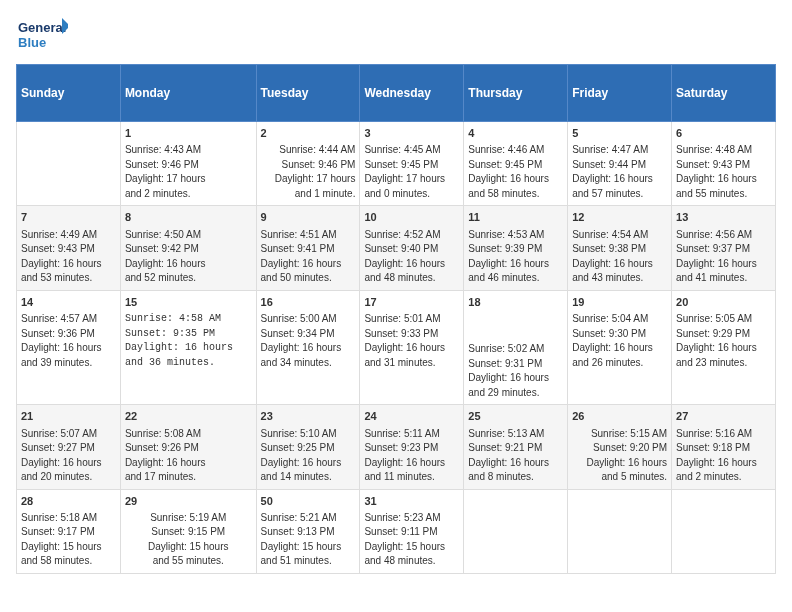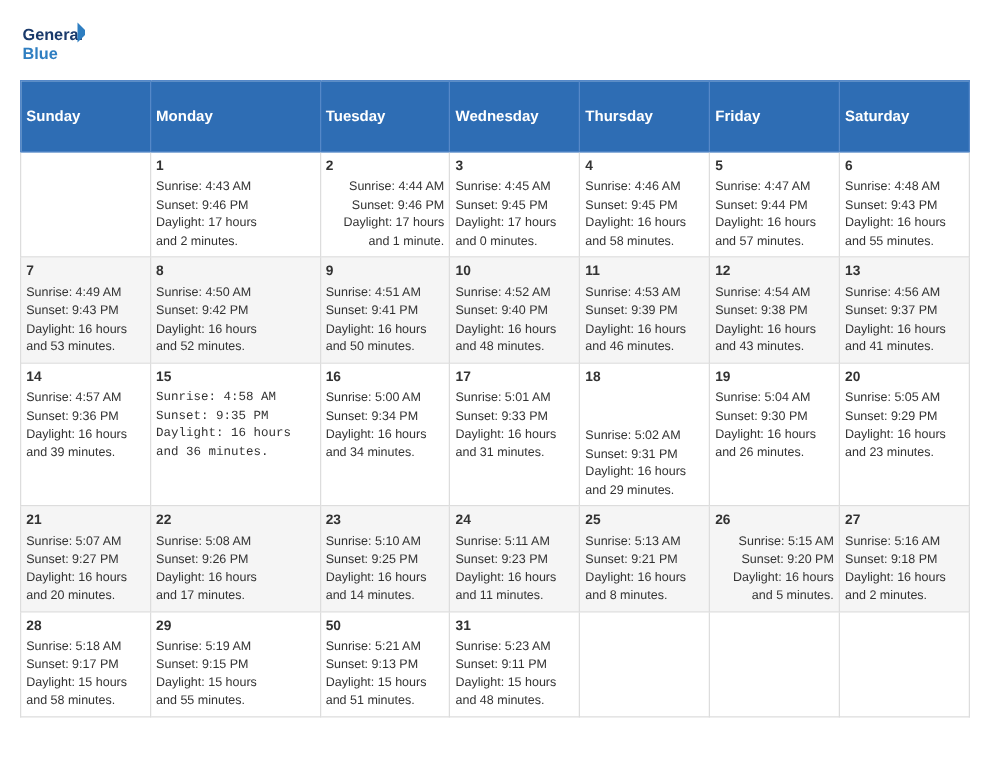--- a/index.html
+++ b/index.html
@@ -312,21 +312,21 @@
       <tr>
         <td>
           <span class="day-num">28</span>
           <div class="day-detail" style="white-space: pre-line;">Sunrise: 5:18 AM
 Sunset: 9:17 PM
 Daylight: 15 hours
 and 58 minutes.</div>
         </td>
         <td>
           <span class="day-num">29</span>
-          <div class="day-detail" style="white-space: pre-line;">Sunrise: 5:19 AM
+          <div class="day-detail" style="white-space: pre-line; text-align: center;">Sunrise: 5:19 AM
 Sunset: 9:15 PM
 Daylight: 15 hours
 and 55 minutes.</div>
         </td>
         <td>
           <span class="day-num">50</span>
           <div class="day-detail" style="white-space: pre-line;">Sunrise: 5:21 AM
 Sunset: 9:13 PM
 Daylight: 15 hours
 and 51 minutes.</div>

